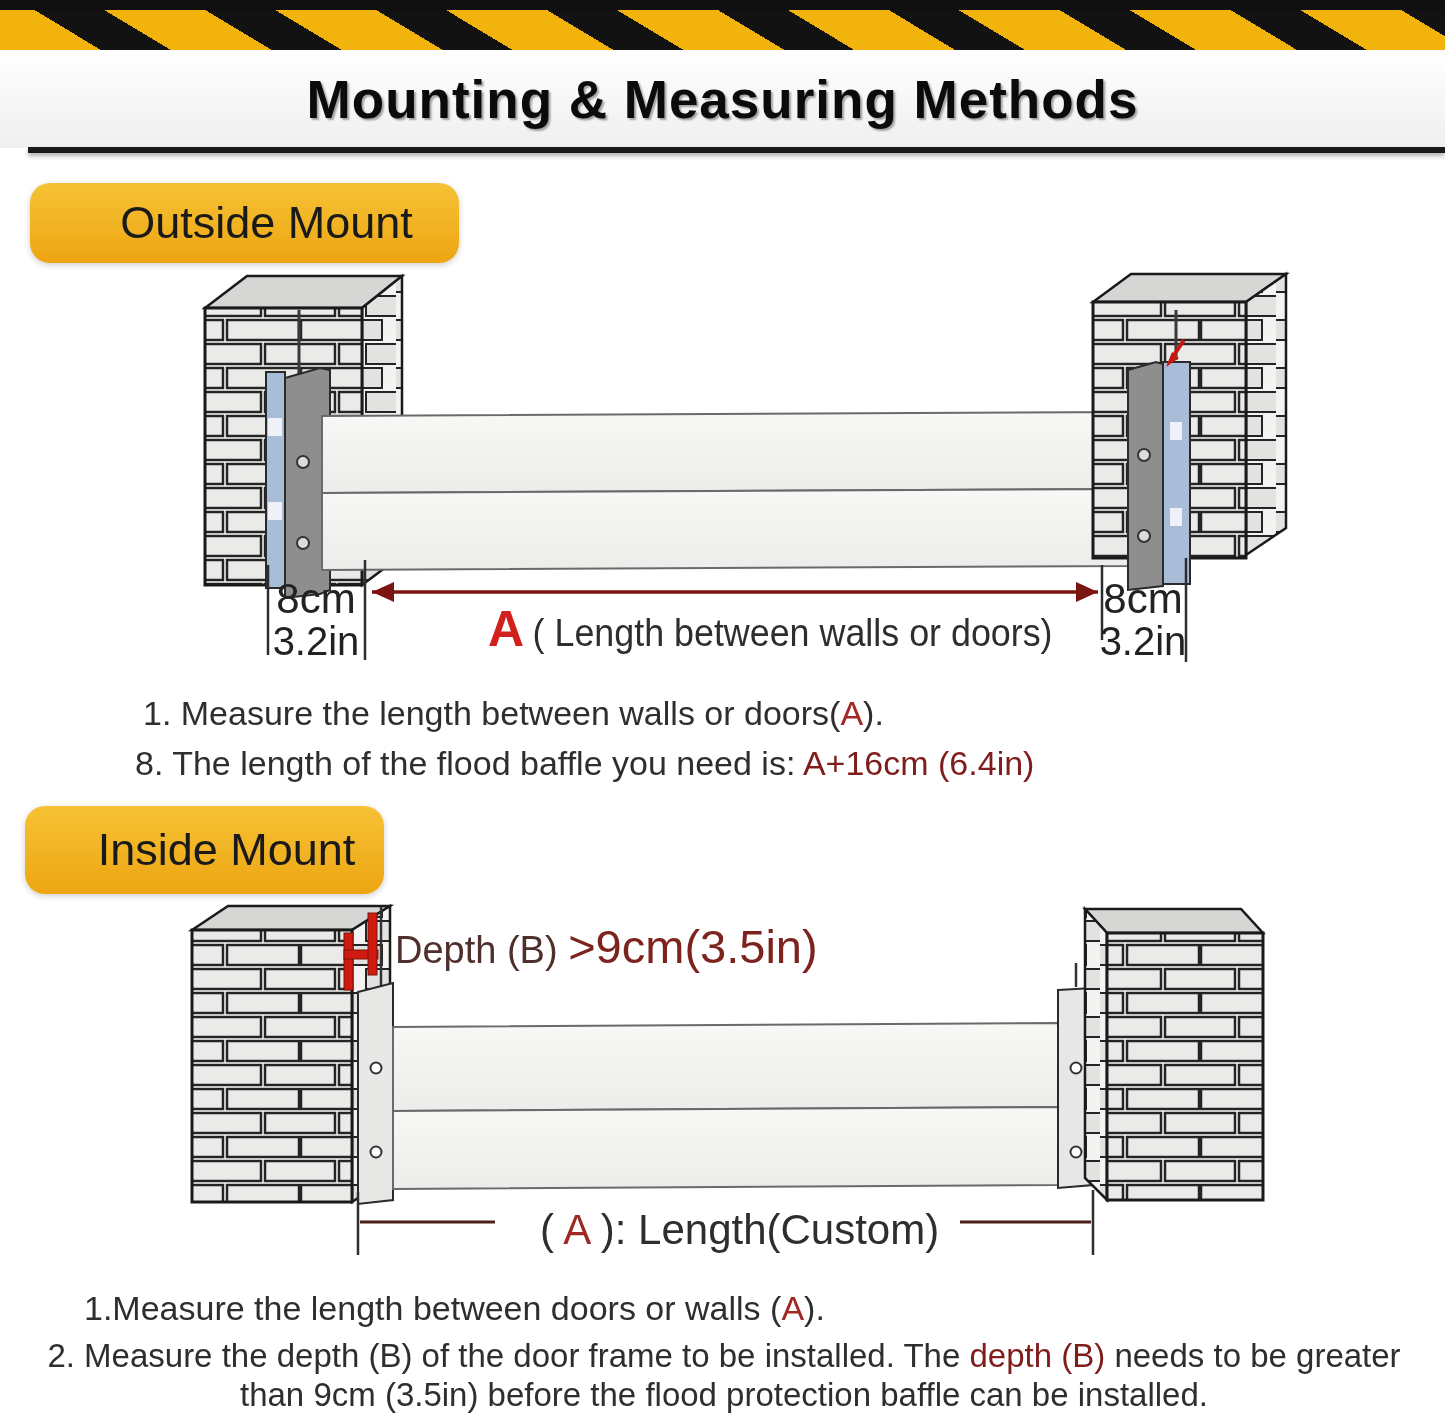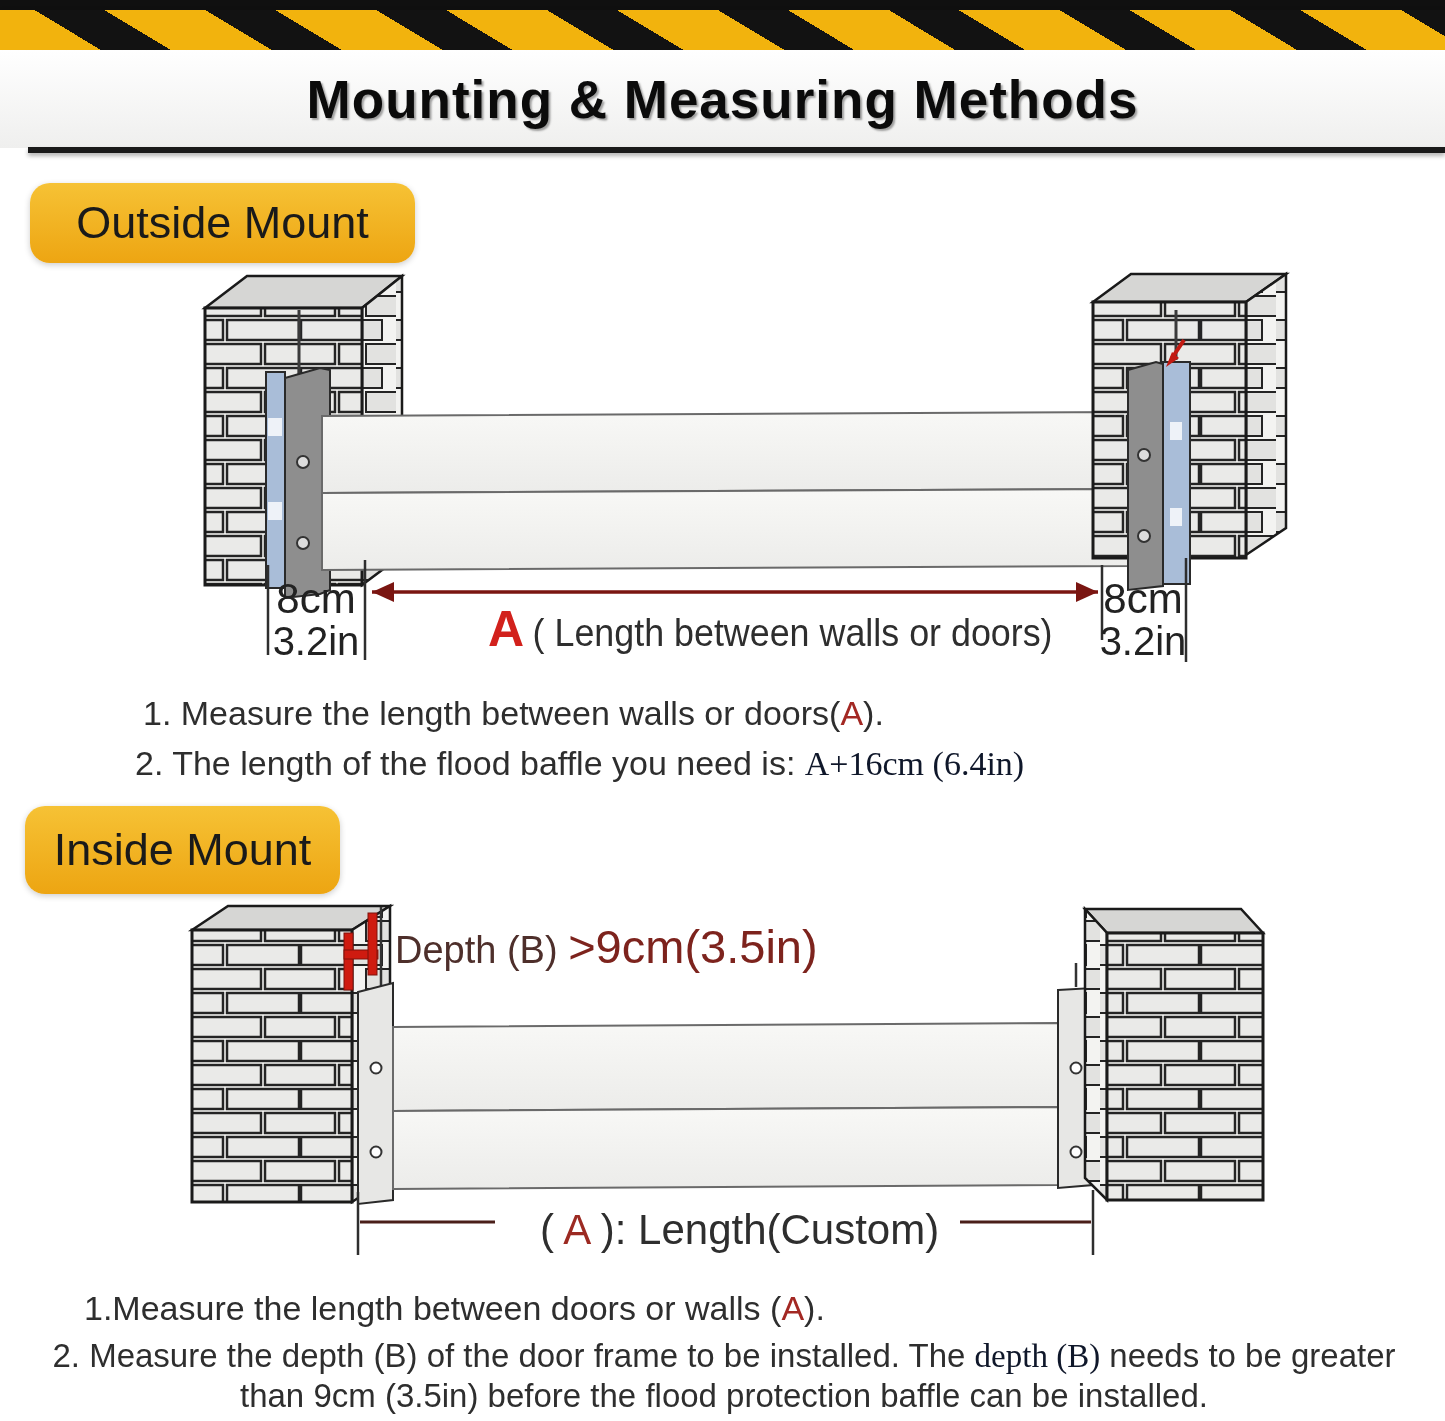--- a/index.html
+++ b/index.html
@@ -25,36 +25,37 @@
     text-shadow:2px 2px 2px rgba(0,0,0,.35);
   }
   .hdr-rule{position:absolute;left:28px;right:0;top:147px;height:6px;background:#1a1a1a;
     box-shadow:0 3px 4px rgba(0,0,0,.3);}
   
   .badge{
     position:absolute;display:flex;align-items:center;justify-content:center;
     background:linear-gradient(#f6c235,#eda512);
     border-radius:20px;color:#1a1a1a;font-size:45px;
     box-shadow:0 2px 6px rgba(0,0,0,.2);
+    padding-left:44px;
   }
   #badge-outside{left:30px;top:183px;width:385px;height:80px;}
   #badge-inside{left:25px;top:806px;width:315px;height:88px;}
   
   .diagram{position:absolute;left:0;width:1445px;}
   #diagram-outside{top:270px;height:420px;}
   #diagram-inside{top:895px;height:395px;}
   
   .step{
     position:absolute;font-size:34px;color:#2e2e2e;line-height:40px;white-space:nowrap;
   }
   .step-wrap{
     position:absolute;font-size:33px;color:#2e2e2e;line-height:39px;
     text-align:center;white-space:normal;
   }
-  .maroon{color:#0f172a;font-family:Liberation Serif, serif;}
+  .maroon{color:#7f1d1d;}
   .red-a{color:#a32823;}
 </style>
 </head>
 <body>
 
 <div class="hdr">
   <div class="hdr-topbar"></div>
   <div class="hdr-stripes"></div>
   <div class="hdr-titlewrap">
     <div class="hdr-title">Mounting &amp; Measuring Methods</div>
@@ -155,21 +156,21 @@
       <tspan font-size="50" font-weight="bold" fill="#d2211c">A</tspan>
       <tspan dx="4" font-size="39" fill="#2e2e2e" textLength="520" lengthAdjust="spacingAndGlyphs">( Length between walls or doors)</tspan>
     </text>
   </g>
 </svg>
 
 <div class="step" style="left:135px;top:693px;margin-left:8px;">
   <span>1. Measure the length between walls or doors(</span><span class="red-a">A</span><span>).</span>
 </div>
 <div class="step" style="left:135px;top:743px;">
-  <span>2. The length of the flood baffle you need is: </span><span class="maroon">A+16cm (6.4in)</span><span></span>
+  <span>8. The length of the flood baffle you need is: </span><span class="maroon">A+16cm (6.4in)</span><span></span>
 </div>
 
 <svg class="diagram" id="diagram-inside" viewBox="0 0 1445 395">
 
   <g>
     <polygon points="192,35 228,11 390,11 352,35" fill="#d6d6d4" stroke="#1a1a1a" stroke-width="2.5"></polygon>
     <polygon points="352,35 390,11 390,282 352,307" fill="url(#brickS)" stroke="#1a1a1a" stroke-width="2.5"></polygon>
     <rect x="192" y="35" width="160" height="272" fill="url(#brickF)" stroke="#1a1a1a" stroke-width="3"></rect>
   </g>
 

